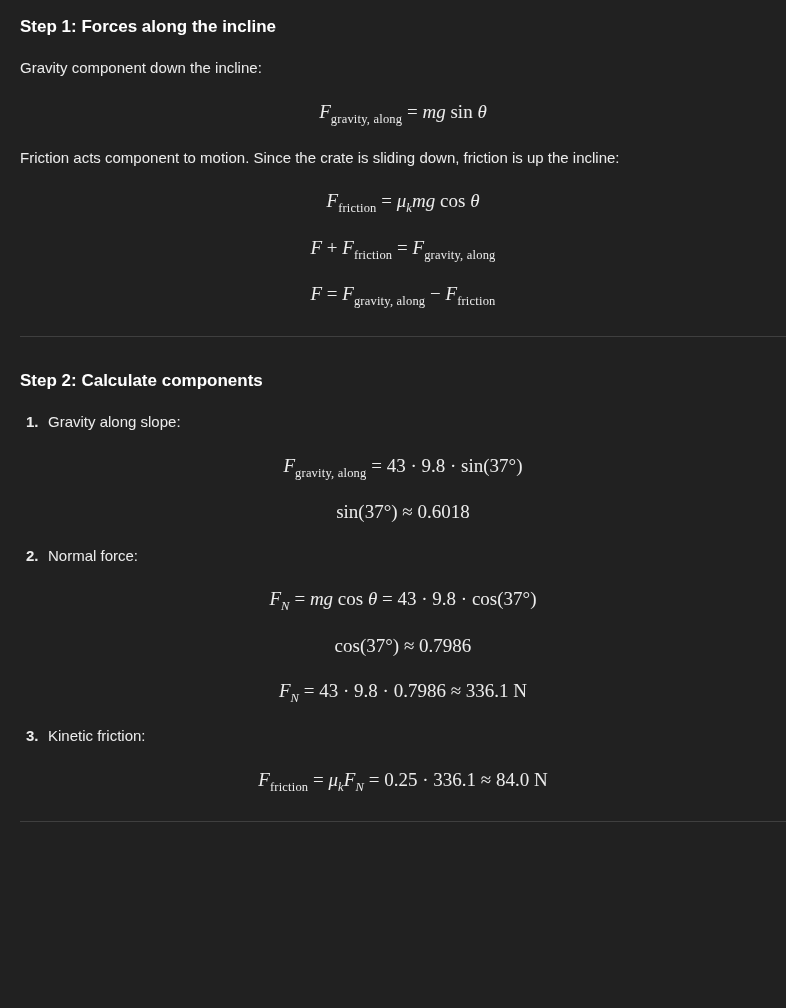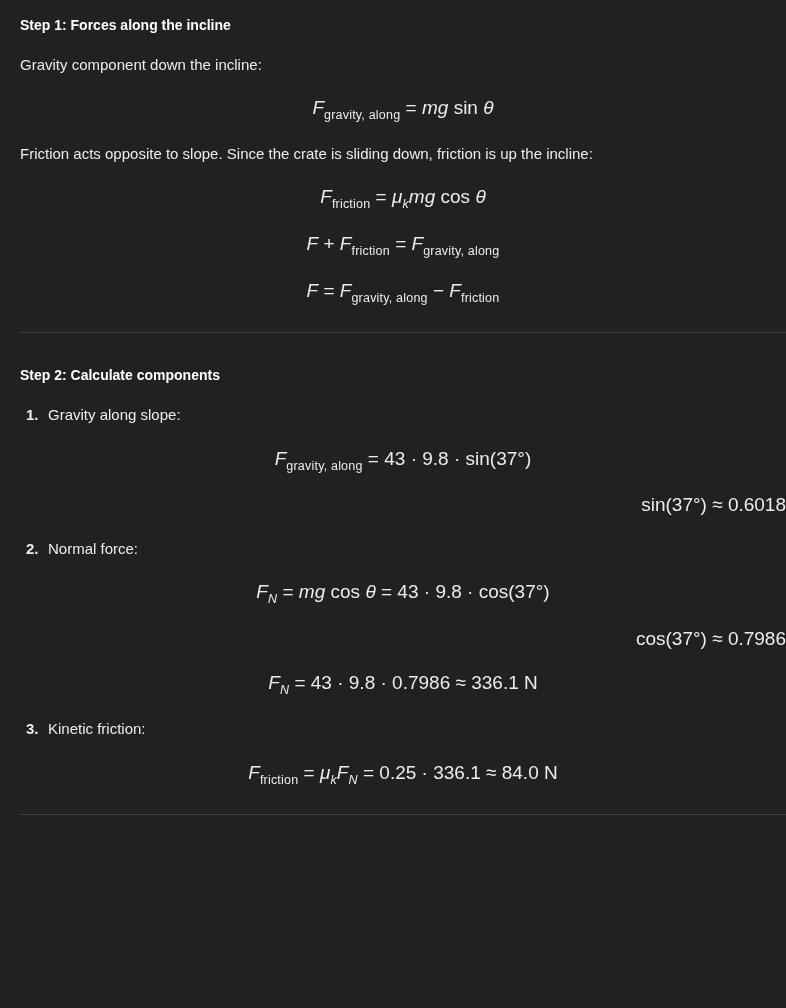--- a/index.html
+++ b/index.html
@@ -8,55 +8,55 @@
   *{box-sizing:border-box;}
   html,body{margin:0;padding:0;background:var(--bg);}
   body{
     width:786px;height:1008px;overflow:hidden;
     color:var(--text);
     font-family:"Liberation Sans",sans-serif;
     font-size:15px;
   }
   #content{padding:0 0 0 20px;}
   h3{
-    font-size:14px;font-weight:700;color:var(--heading);
+    font-size:17px;font-weight:700;color:var(--heading);
     margin:34px 0 18px;line-height:1.2;
     font-family:"Liberation Sans",sans-serif;
   }
   #content > h3:first-child{margin-top:17px;}
   .p{margin:16px 0;line-height:1.7;max-width:766px;}
   .tx{font-family:"Liberation Sans",sans-serif;}
   .tx.b{font-weight:400;}
   .p .mi{
     font-family:"DejaVu Serif","Liberation Serif",serif;
     font-style:italic;font-size:16.5px;line-height:1;
   }
   .math{
-    font-family:Liberation Sans, sans-serif;
-    font-size:19px;text-align:center;margin:17px 0;line-height:1.45;
+    font-family:Liberation Serif, serif;
+    font-size:19px;text-align:center;margin:17px 12px;line-height:1.45;
     max-width:766px;
   }
-  .math.left{text-align:right;}
+  .math.left{text-align:center;}
   .math .mi{font-style:italic;}
   .math .mr{font-style:normal;}
   .sb{font-size:12.5px;vertical-align:-4.5px;letter-spacing:0.2px;}
   .sb.si{font-style:italic;}
   .li{display:flex;margin:13px 0;line-height:1.7;max-width:766px;}
   .li .num{font-weight:700;margin-left:6px;width:22px;flex:none;}
   hr{border:none;border-top:1px solid var(--divider);margin:26px 0 0;}
 </style>
 </head>
 <body>
 
 <main>
   <div id="content">
       <h3>Step 1: Forces along the incline</h3>
       <div class="p"><span class="tx">Gravity component </span><span class="tx b">down the incline</span><span class="tx">:</span></div>
       <div class="math"><span class="mi">F</span><span class="sb">gravity, along</span><span class="mr"> = </span><span class="mi">mg</span><span class="mr"> sin </span><span class="mi">θ</span></div>
-      <div class="p"><span class="tx">Friction acts </span><span class="tx b">opposite to slope</span><span class="tx">. Since the crate is sliding </span><span class="tx b">down</span><span class="tx">, friction is </span><span class="tx b">up the incline</span><span class="tx">:</span></div>
+      <div class="p"><span class="tx">Friction acts </span><span class="tx b">component to motion</span><span class="tx">. Since the crate is sliding </span><span class="tx b">down</span><span class="tx">, friction is </span><span class="tx b">up the incline</span><span class="tx">:</span></div>
       <div class="math"><span class="mi">F</span><span class="sb">friction</span><span class="mr"> = </span><span class="mi">μ</span><span class="sb si">k</span><span class="mi">mg</span><span class="mr"> cos </span><span class="mi">θ</span></div>
       <div class="math"><span class="mi">F</span><span class="mr"> + </span><span class="mi">F</span><span class="sb">friction</span><span class="mr"> = </span><span class="mi">F</span><span class="sb">gravity, along</span></div>
       <div class="math"><span class="mi">F</span><span class="mr"> = </span><span class="mi">F</span><span class="sb">gravity, along</span><span class="mr"> − </span><span class="mi">F</span><span class="sb">friction</span></div>
       <hr>
       <h3>Step 2: Calculate components</h3>
       <div class="li">
         <span class="num">1.</span>
         <span class="li-body"><span class="tx">Gravity along slope:</span></span>
       </div>
       <div class="math"><span class="mi">F</span><span class="sb">gravity, along</span><span class="mr"> = 43 · 9.8 · sin(37°)</span></div>

